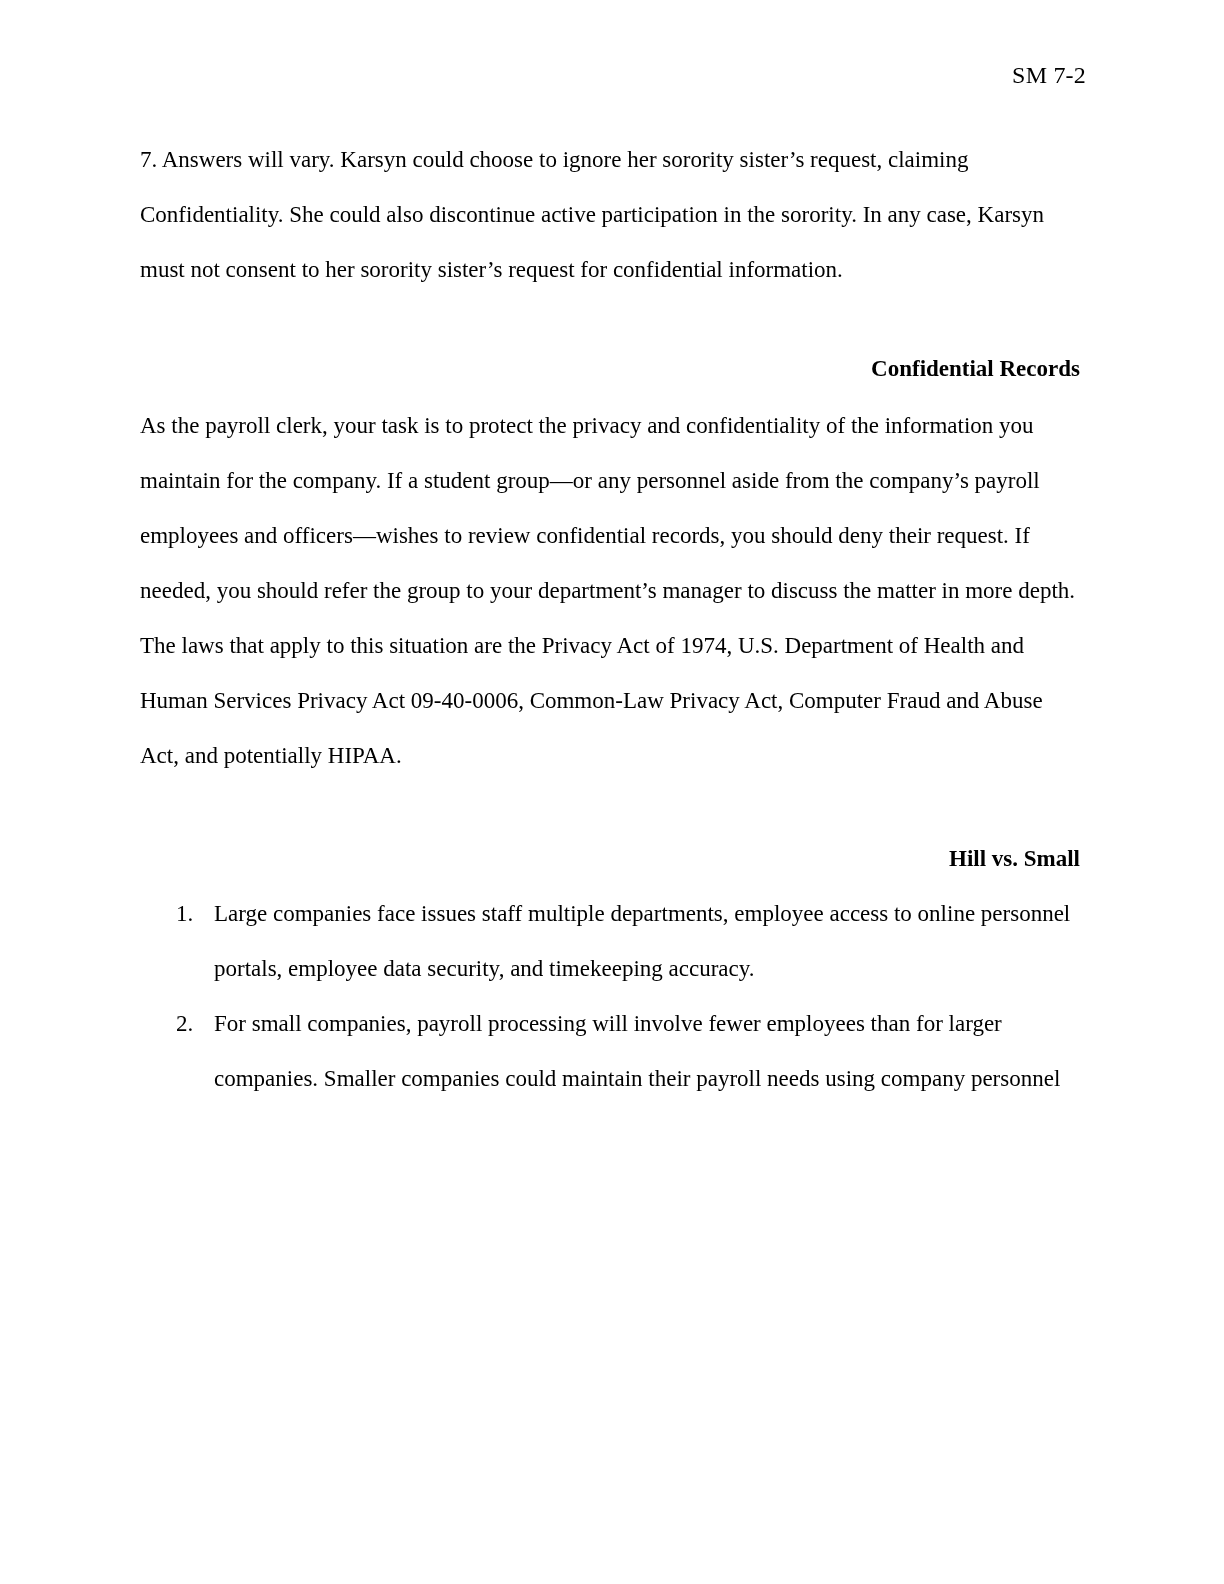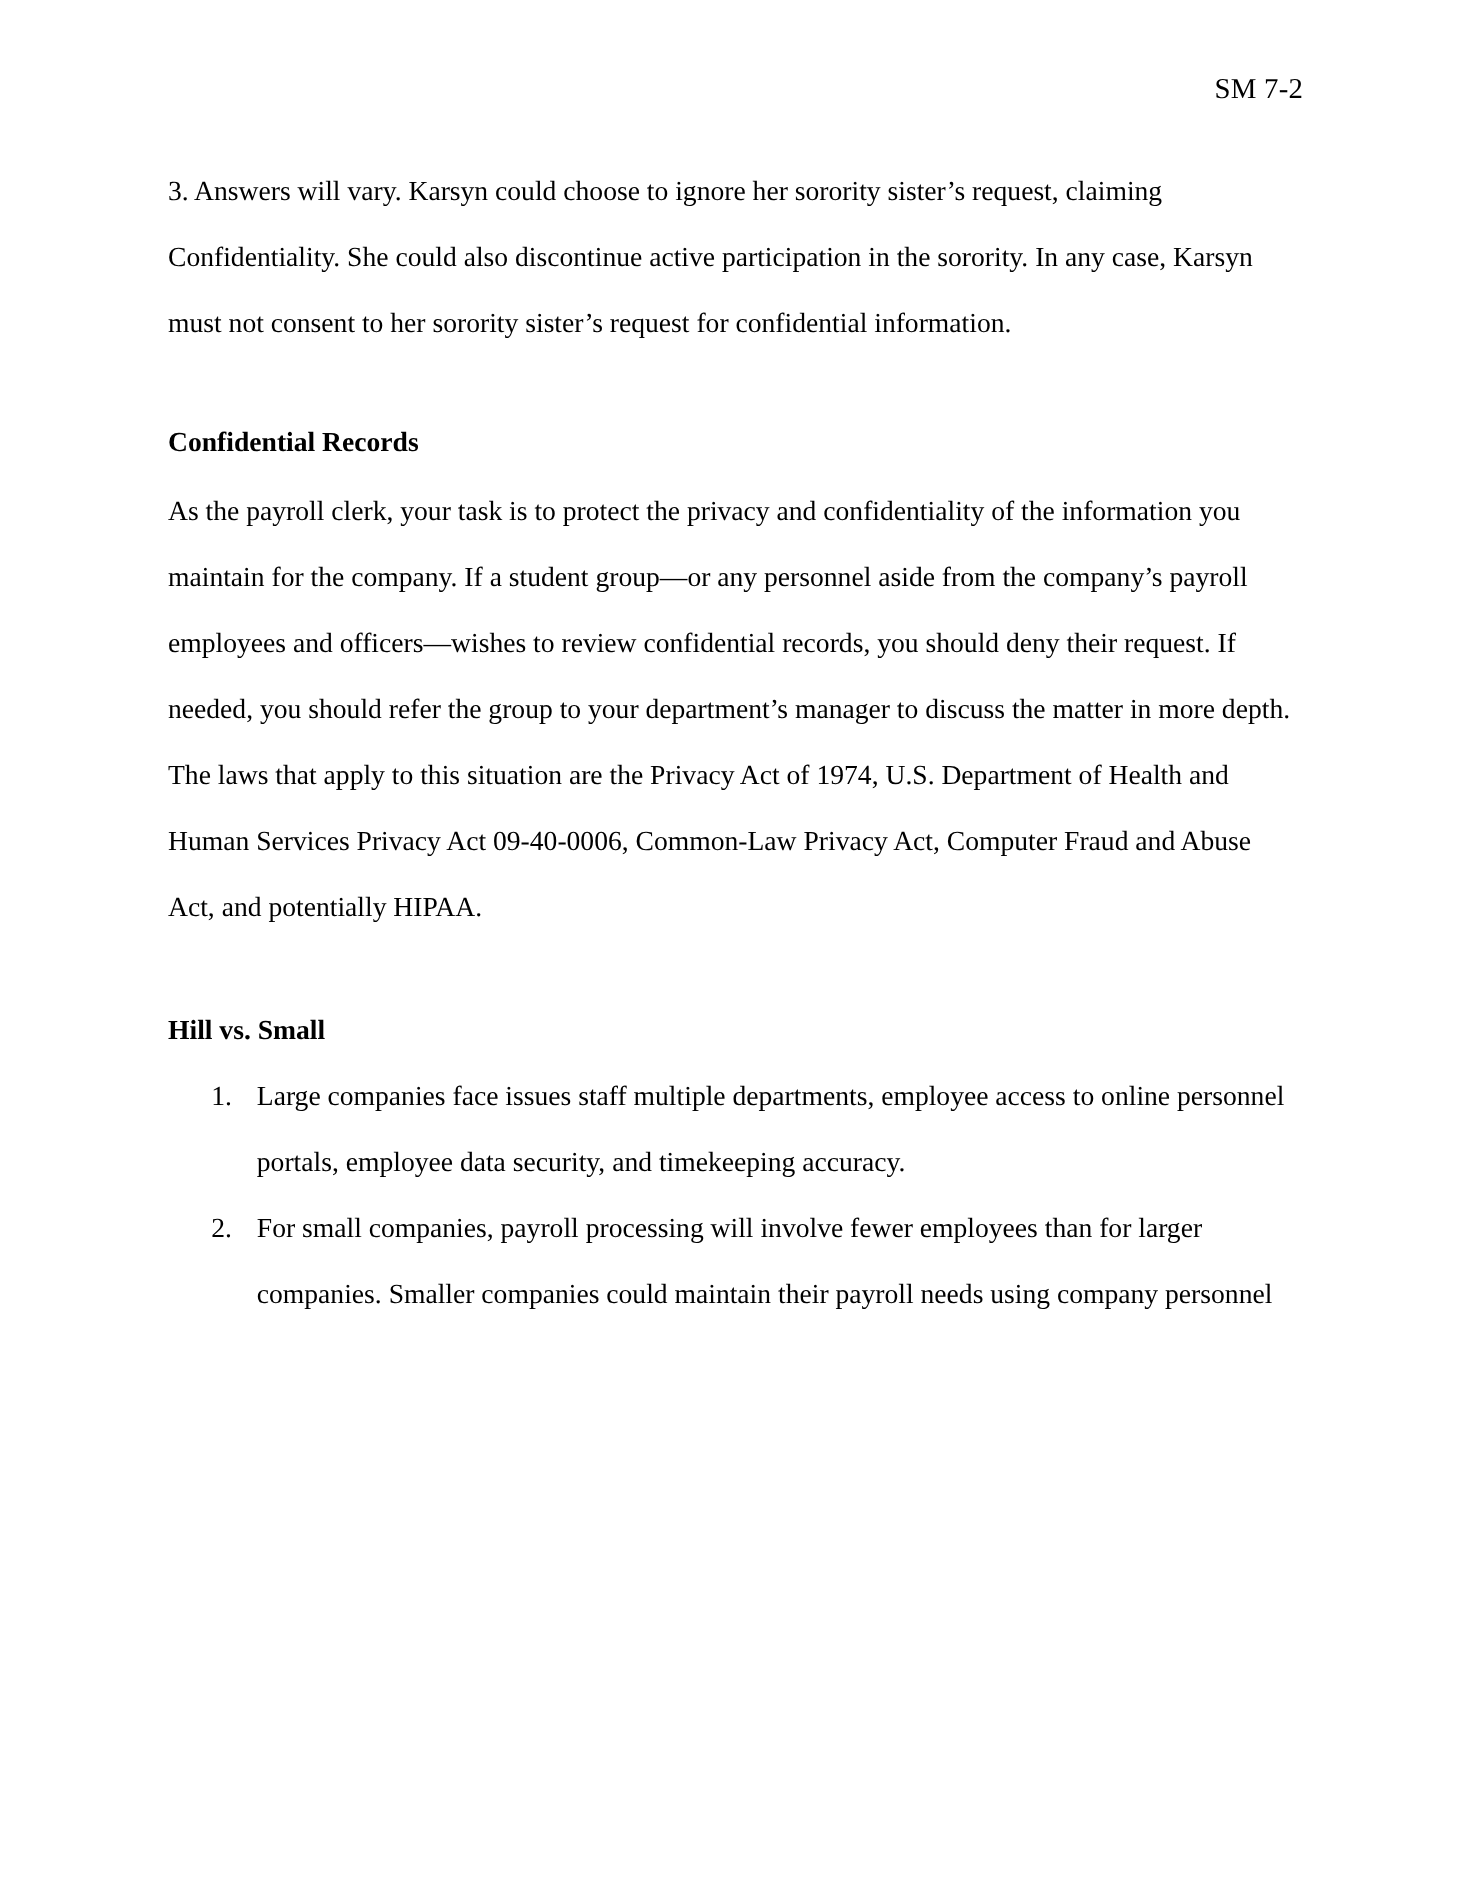--- a/index.html
+++ b/index.html
@@ -38,20 +38,21 @@
   }
   .para-numbered {
     text-indent: 0;
   }
   .section-head {
     font-weight: bold;
     font-size: 23px;
     line-height: 55px;
     margin: 0;
     margin-top: 26px;
+    text-align: right;
   }
   .section-head.tight {
     margin-top: 30px;
   }
   .body-para {
     margin-top: 2px;
   }
   ol.list {
     margin: 0;
     padding: 0;
@@ -97,21 +98,21 @@
 </style>
 </head>
 <body>
 
 <div class="page">
 
   <div class="header-right">SM 7-2</div>
 
   <div class="content">
 
-    <p class="para-numbered">3.  Answers will vary. Karsyn could choose to ignore her sorority sister’s request, claiming Confidentiality. She could also discontinue active participation in the sorority. In any case, Karsyn must not consent to her sorority sister’s request for confidential information.</p>
+    <p class="para-numbered">7.  Answers will vary. Karsyn could choose to ignore her sorority sister’s request, claiming Confidentiality. She could also discontinue active participation in the sorority. In any case, Karsyn must not consent to her sorority sister’s request for confidential information.</p>
 
     <div class="gap-small"></div>
 
     <div class="section-head">Confidential Records</div>
 
     <p class="body-para">As the payroll clerk, your task is to protect the privacy and confidentiality of the information you maintain for the company. If a student group—or any personnel aside from the company’s payroll employees and officers—wishes to review confidential records, you should deny their request. If needed, you should refer the group to your department’s manager to discuss the matter in more depth. The laws that apply to this situation are the Privacy Act of 1974, U.S. Department of Health and Human Services Privacy Act 09-40-0006, Common-Law Privacy Act, Computer Fraud and Abuse Act, and potentially HIPAA.</p>
 
     <div class="gap-small"></div>
 
     <div class="section-head tight">Hill vs. Small</div>

